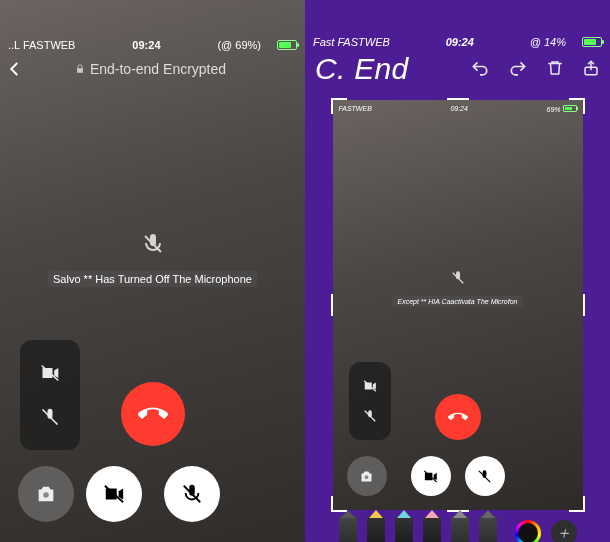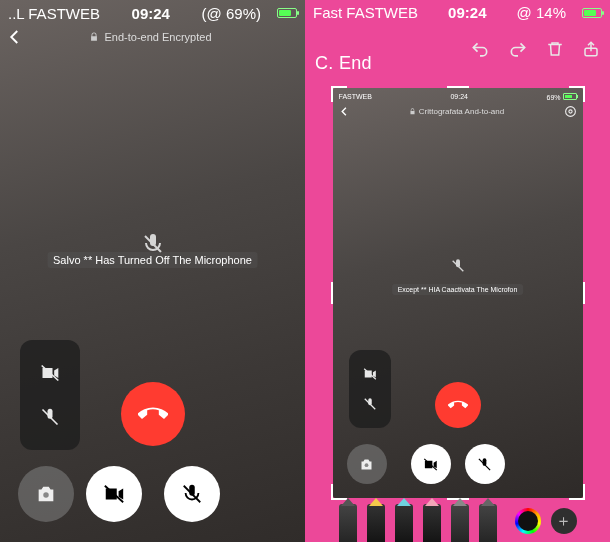--- a/index.html
+++ b/index.html
@@ -15,47 +15,48 @@
     position: relative;
     overflow: hidden;
   }
   .panel-left {
     width: 305px; height: 542px;
     background: #605a58;
     background-image: linear-gradient(165deg,#6b6461 0%,#4a4644 40%, #3c3836 70%, #302c2a 100%);
   }
   .panel-right {
     width: 305px; height: 542px;
-    background: #ec4899;
+    background: #4c1d95;
     display: flex;
     flex-direction: column;
+    font-style: italic;
   }
   
   .status-bar {
     display: flex; justify-content: space-between; align-items: center;
-    color: #fff; font-size: 15px; padding: 4px 8px 0 8px; height: 22px;
+    color: #fff; font-size: 11px; padding: 4px 8px 0 8px; height: 22px; margin-top: 32px;
   }
   .status-bar .sb-center { font-weight: 600; }
   .status-bar .sb-right { display: flex; align-items:center; gap:16px;}
   .batt { display:inline-block; width:20px; height:10px; border:1px solid #8f8; border-radius:2px; position:relative;}
   .batt::after{content:"";position:absolute;right:-3px;top:2px;width:2px;height:4px;background:#8f8;border-radius:1px;}
   .batt-fill{position:absolute;left:1px;top:1px;bottom:1px;width:65%;background:#5f5;border-radius:1px;}
   
   .hdr {
     display:flex; align-items:center; gap:6px;
-    color:#ddd; font-size:11px; padding: 6px 10px 4px 6px;
+    color:#ddd; font-size:14px; padding: 6px 10px 4px 6px;
   }
   .hdr-left .chev { font-size:22px; color:#fff; line-height:1;}
   .lock { font-size:10px;}
   
   .editor-hdr {
     display:flex; align-items:center; justify-content:space-between;
     padding: 4px 10px 2px 10px;
   }
-  .editor-hdr .ctitle { color:#fff; font-size:18px; font-weight:400; letter-spacing:0.3px;margin-top:28px;}
+  .editor-hdr .ctitle { color:#fff; font-size:30px; font-weight:400; letter-spacing:0.3px;}
   .editor-hdr .actions { display:flex; gap:18px; color:#e8e8e8;}
   .editor-hdr .actions span { font-size:16px;}
   
   .canvas-area {
     flex:1; display:flex; align-items:flex-start; justify-content:center;
     padding: 12px 10px 6px 10px;
     position:relative;
   }
   .crop-frame {
     position:relative; width:250px; height:410px;
@@ -82,21 +83,21 @@
     color:#fff;font-size:7px;padding:3px 6px 0 6px;height:14px;
   }
   .mini-batt{display:inline-block;width:14px;height:7px;border:1px solid #8f8;border-radius:1px;position:relative;margin-left:2px;}
   .mini-batt::after{content:"";position:absolute;right:-2px;top:1px;width:1px;height:3px;background:#8f8;}
   .mini-batt-fill{position:absolute;left:1px;top:1px;bottom:1px;width:60%;background:#5f5;}
   .mini-hdr{display:flex;align-items:center;gap:4px;color:#ddd;font-size:8px;padding:3px 6px;}
   .mini-hdr .gear{margin-left:auto;font-size:11px;color:#eee;}
   
   .toast {
     position:absolute; left:50%; transform:translateX(-50%);
-    top:252px;
+    top:271px;
     color:#fff; font-size:11px; text-align:center;
     background:rgba(90,90,90,0.35);
     padding:2px 6px; border-radius:3px;
     white-space:nowrap;
   }
   .crop-frame .toast { top:196px; font-size:7px;}
   .crop-frame .mic-large{top:170px;}
   .mic-large{position:absolute;left:50%;transform:translateX(-50%);top:232px;color:#e5e5e5;opacity:.9;}
   
   .ctl-side {
@@ -298,41 +299,20 @@
       <div class="crop-mid cm-t"></div>
       <div class="crop-mid cm-b"></div>
       <div class="crop-mid cm-l"></div>
       <div class="crop-mid cm-r"></div>
 
       <div class="mini-status">
         <span>FASTWEB</span>
         <span>09:24</span>
         <span><span>69%</span><span class="mini-batt"><span class="mini-batt-fill"></span></span></span>
       </div>
-      <div class="mini-hdr">
-        <span>
-          <svg width="11" height="11" viewBox="0 0 24 24" fill="none" stroke="#fff" stroke-width="3">
-              <polyline points="15 4 7 12 15 20"></polyline>
-            </svg>
-        </span>
-        <span style="flex:1;text-align:center;display:flex;align-items:center;justify-content:center;gap:3px;">
-          <span>
-            <svg width="7" height="7" viewBox="0 0 24 24" fill="#ccc">
-                <path d="M6 10V7a6 6 0 1112 0v3h1v11H5V10h1zm2 0h8V7a4 4 0 10-8 0v3z"></path>
-              </svg>
-          </span>
-          <span>Crittografata And-to-and</span>
-        </span>
-        <span class="gear">
-          <svg width="13" height="13" viewBox="0 0 24 24" fill="none" stroke="#eee" stroke-width="2">
-              <circle cx="12" cy="12" r="3"></circle>
-              <circle cx="12" cy="12" r="9"></circle>
-            </svg>
-        </span>
-      </div>
 
       <span class="mic-large">
         <svg width="16" height="16" viewBox="0 0 24 24" fill="#e5e5e5">
             <path d="M12 14a3 3 0 003-3V5a3 3 0 00-6 0v6a3 3 0 003 3z"></path>
             <line x1="4" y1="4" x2="20" y2="20" stroke="#e5e5e5" stroke-width="2"></line>
           </svg>
       </span>
       <div class="toast">
         <span>Except ** HIA Caactivata The Microfon</span>
       </div>

